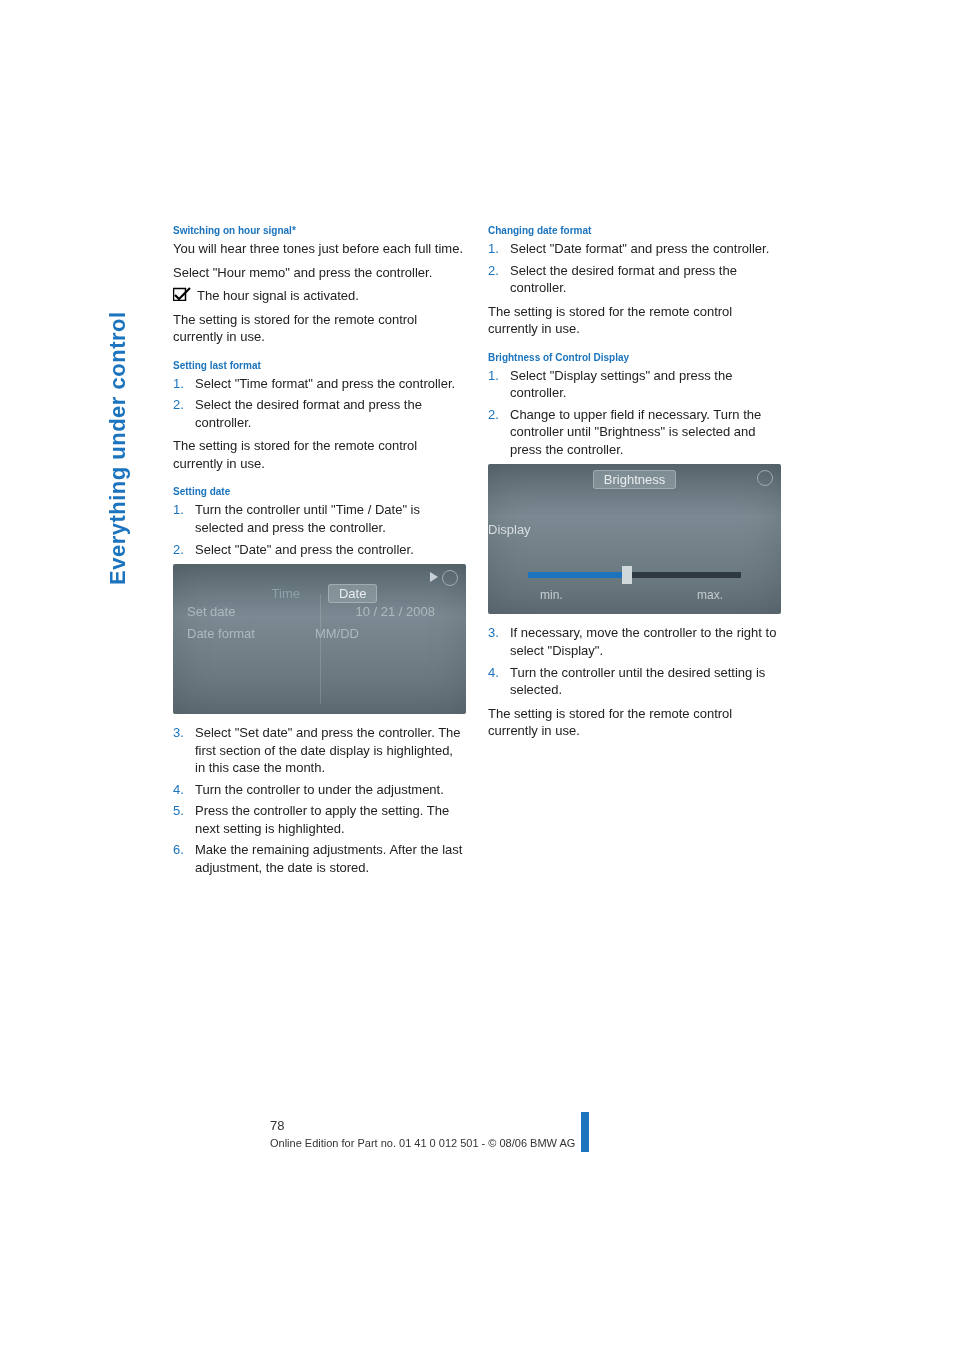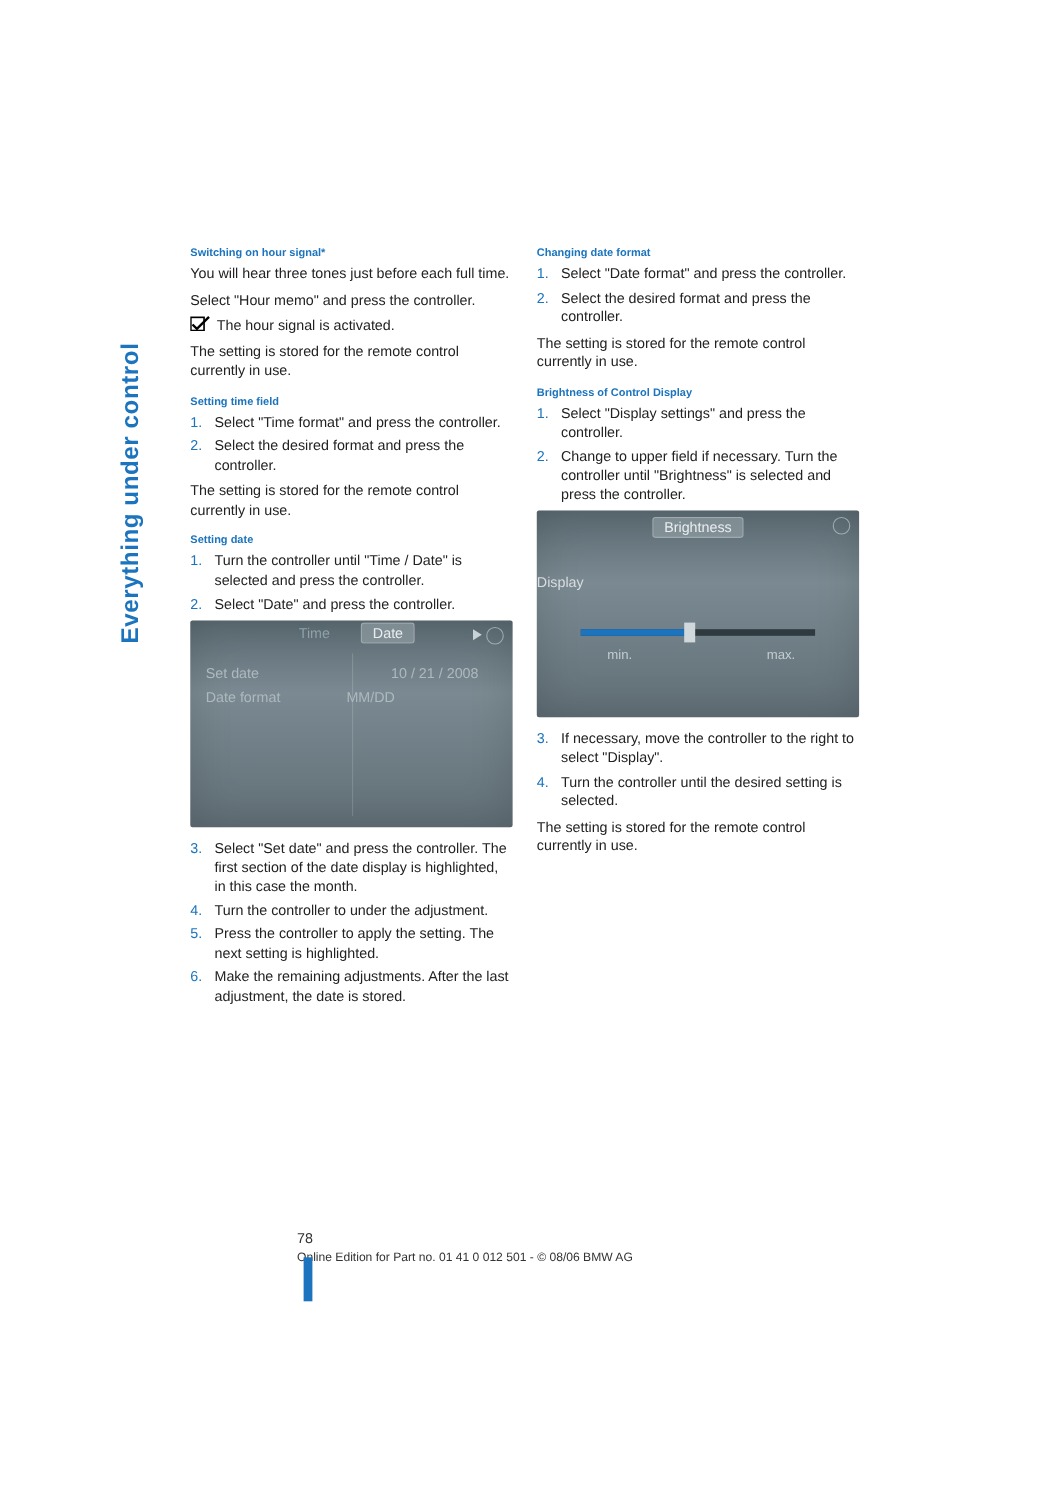--- a/index.html
+++ b/index.html
@@ -74,31 +74,31 @@
   .check-line {
     display: flex;
     align-items: flex-start;
     gap: 6px;
     margin: 0 0 6px 0;
     line-height: 1.35;
   }
   .check-icon svg { display:block; }
   .screenshot {
     width: 293px;
-    height: 188px;
+    height: 150px;
     background: linear-gradient(#5c6b73, #7b8a92 35%, #616f77);
     border-radius: 2px;
     color: #d7dde0;
     font-size: 13px;
     position: relative;
     margin: 6px 0 10px 0;
     box-shadow: inset 0 0 40px rgba(0,0,0,0.15);
   }
   .sc-top {
-    position:absolute; top:2px; left:0; right:0;
+    position:absolute; top:20px; left:0; right:0;
     display:flex; justify-content:center; gap:18px;
     align-items:center;
   }
   .sc-tab {
     background: rgba(142,156,163,0.7);
     border:1px solid rgba(255,255,255,0.25);
     padding:1px 10px;
     border-radius:3px;
     color:#e8edef;
   }
@@ -139,21 +139,21 @@
     height:6px; background:#2f3a40;
   }
   .sc2-slider-fill {
     position:absolute; left:40px; width:100px; top:108px;
     height:6px; background:#1b74bd;
   }
   .sc2-handle {
     position:absolute; left:134px; top:102px;
     width:10px; height:18px; background:#d0d8dc;
   }
-  .sc2-min { position:absolute; left:64px; top:124px; color:#c3cdd1; font-size:12px;}
+  .sc2-min { position:absolute; left:52px; top:124px; color:#c3cdd1; font-size:12px;}
   .sc2-max { position:absolute; right:58px; top:124px; color:#c3cdd1; font-size:12px;}
   .sc2-dot {
     position:absolute; top:6px; right:8px;
     width:14px;height:14px;border:1px solid #9eacb2;border-radius:50%;
   }
   .footer {
     position:absolute;
     left: 0; right:0;
     top: 1118px;
     text-align:left;
@@ -174,21 +174,20 @@
     height: 40px;
     background:#1b74bd;
     vertical-align: top;
     margin-left: 6px;
     position:relative;
     top:-6px;
   }
   .footer-flex {
     display:flex;
     align-items:flex-start;
-    flex-direction:column;
   }
 </style>
 </head>
 <body>
 
 <div class="page">
 
   <div class="side-tab">Everything under control</div>
 
   <div class="content">
@@ -202,21 +201,21 @@
         <span class="check-icon">
           <svg width="18" height="14" viewBox="0 0 18 14">
               <rect x="0.5" y="1.5" width="12" height="12" fill="none" stroke="#000" stroke-width="1.5"></rect>
               <path d="M2 8 L6 12 L17 1" fill="none" stroke="#000" stroke-width="2.2"></path>
             </svg>
         </span>
         <span>The hour signal is activated.</span>
       </div>
       <p class="note">The setting is stored for the remote control currently in use.</p>
 
-      <h3 class="blue">Setting time field</h3>
+      <h3 class="blue">Setting last format</h3>
       <ol class="numlist">
         <li>
             <span class="num">1.</span>
             <span>Select "Time format" and press the controller.</span>
           </li>
         <li>
             <span class="num">2.</span>
             <span>Select the desired format and press the controller.</span>
           </li>
       </ol>

